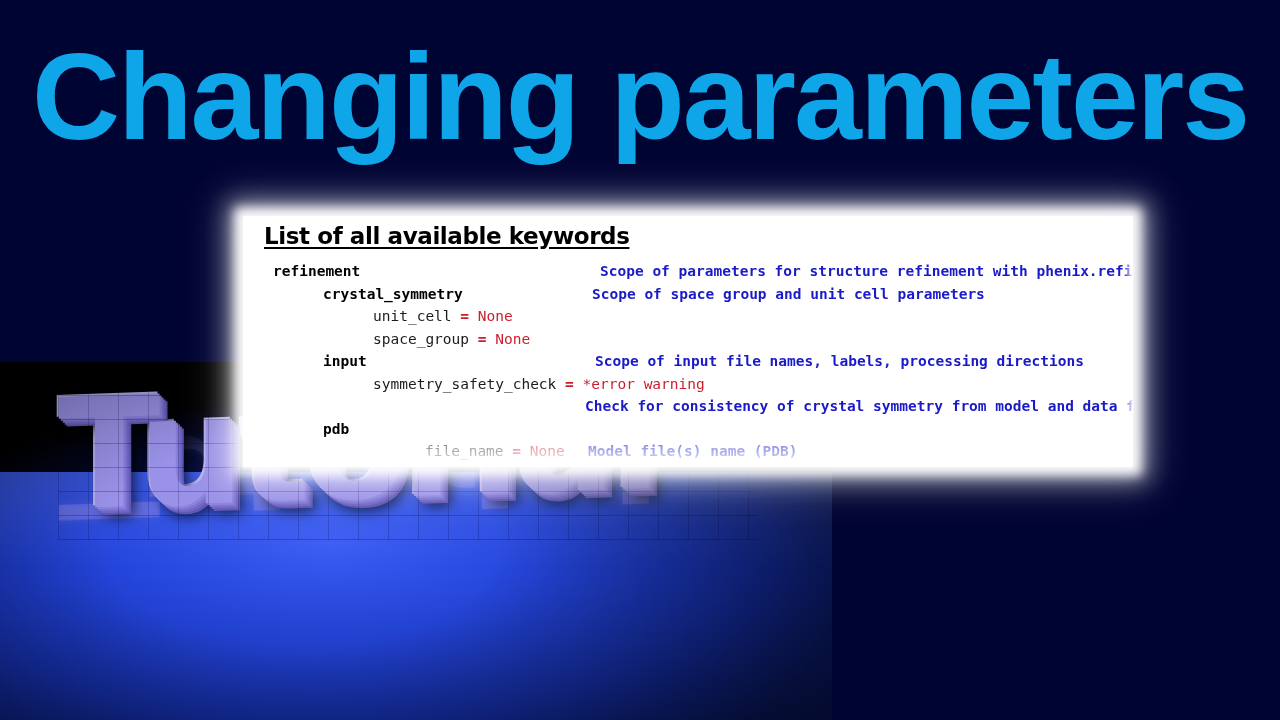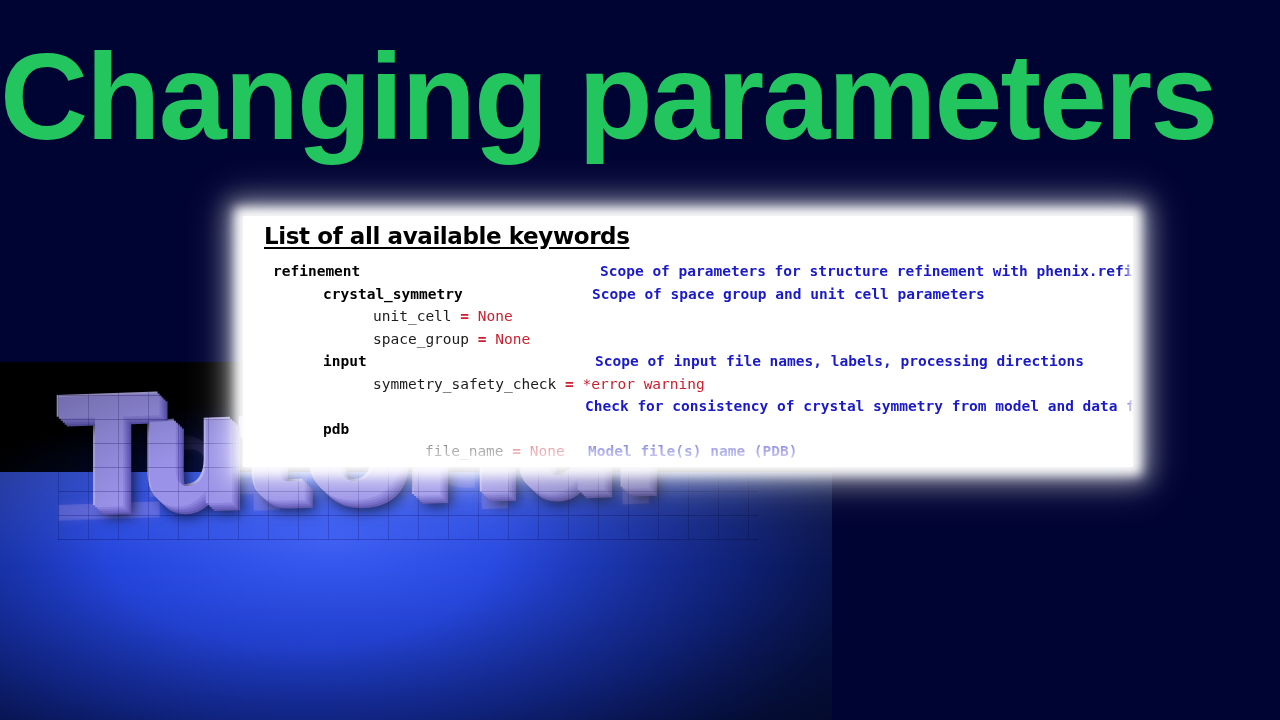--- a/index.html
+++ b/index.html
@@ -22,22 +22,22 @@
     background: #000433;
     overflow: hidden;
   }
 
   
   #slide-title {
     position: absolute;
     left: 0px;
     top: 36px;
     width: 1280px;
-    text-align: left;
-    color: #22c55e;
+    text-align: center;
+    color: #0ea5e9;
     font-family: "Liberation Sans", sans-serif;
     font-weight: bold;
     font-size: 122px;
     line-height: 1.0;
     letter-spacing: -2px;
     white-space: nowrap;
   }
 
   
   #tutorial-image {

